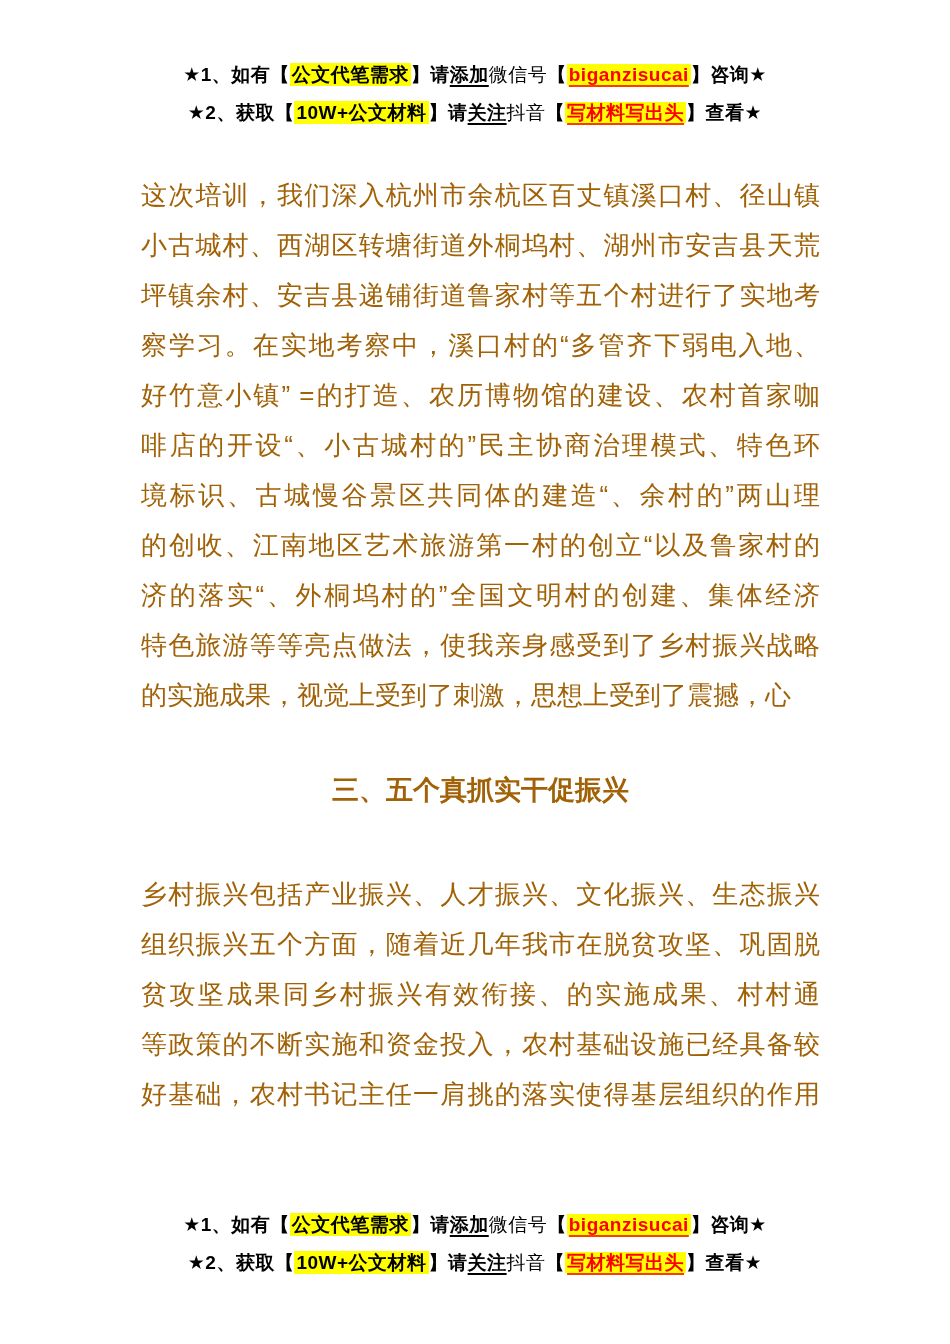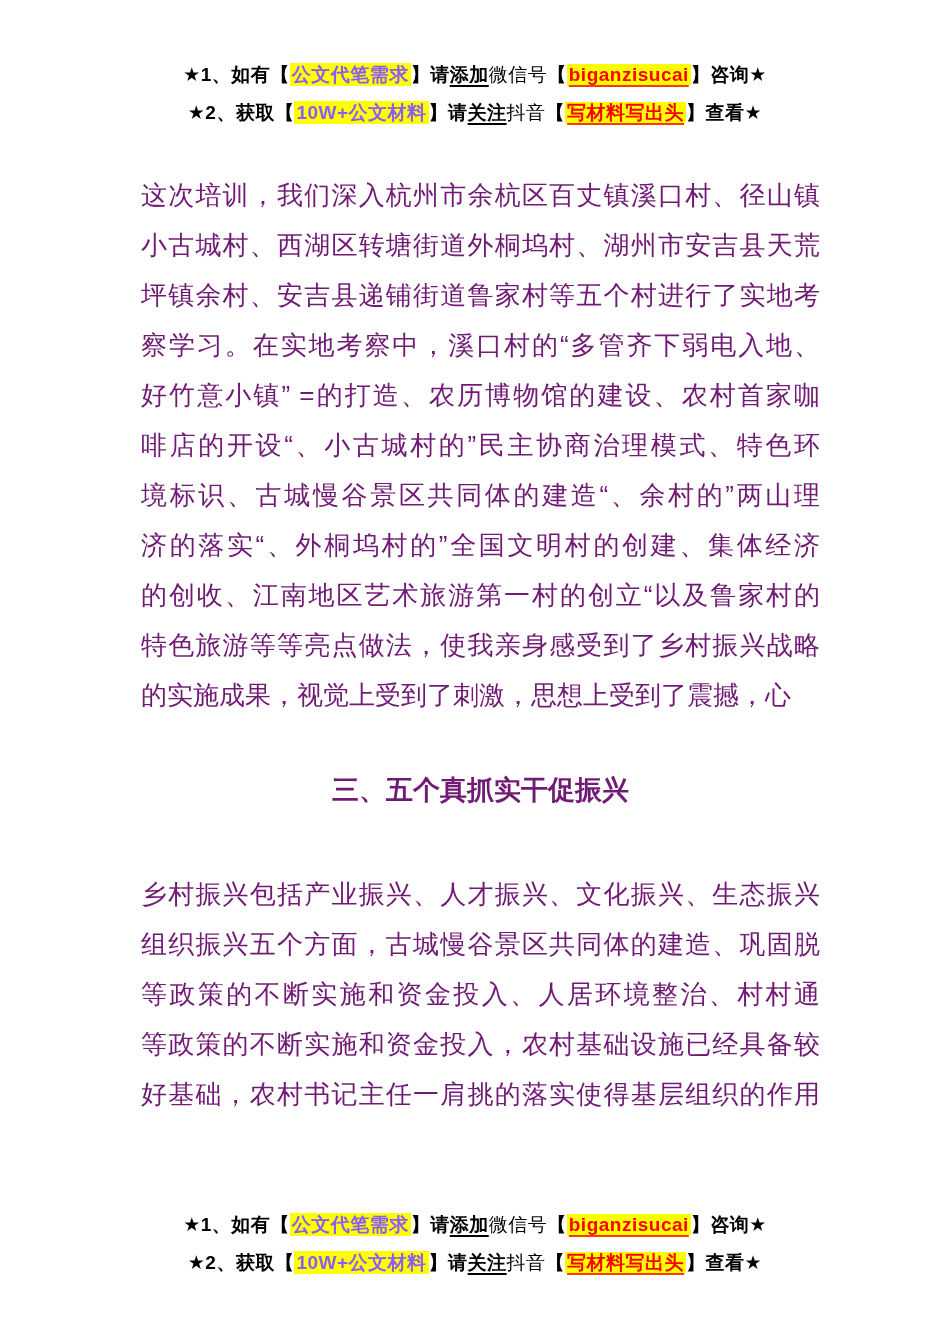--- a/index.html
+++ b/index.html
@@ -31,21 +31,21 @@
   .seg-b { font-weight: 700; }
   .seg-r { font-weight: 400; }
   .seg-bu {
     font-weight: 700;
     text-decoration: underline;
     text-decoration-thickness: 2px;
     text-underline-offset: 4px;
   }
   .seg-hl {
     font-weight: 700;
-    color: #8b5cf6;
+    color: #000000;
     background: #ffff00;
     padding: 1px 2px;
   }
   .seg-hlu {
     font-weight: 700;
     color: #ff0000;
     background: #ffff00;
     padding: 0 2px;
     text-decoration: underline;
     text-decoration-color: #ff3b00;
@@ -54,21 +54,21 @@
     text-align: right;
   }
 
   
   .content {
     position: absolute;
     top: 170px; left: 141px;
     width: 679px;
     font-size: 26px;
     line-height: 50px;
-    color: #701a75;
+    color: #a16207;
   }
   .line {
     text-align: justify;
     text-align-last: justify;
     text-justify: inter-character;
     white-space: nowrap;
   }
   .para.lastleft .line:last-child {
     text-align-last: left;
   }
@@ -93,32 +93,32 @@
 
   <div class="content">
     <div class="para lastleft">
         <div class="line">这次培训，我们深入杭州市余杭区百丈镇溪口村、径山镇</div>
         <div class="line">小古城村、西湖区转塘街道外桐坞村、湖州市安吉县天荒</div>
         <div class="line">坪镇余村、安吉县递铺街道鲁家村等五个村进行了实地考</div>
         <div class="line">察学习。在实地考察中，溪口村的“多管齐下弱电入地、</div>
         <div class="line">好竹意小镇” =的打造、农历博物馆的建设、农村首家咖</div>
         <div class="line">啡店的开设“、小古城村的”民主协商治理模式、特色环</div>
         <div class="line">境标识、古城慢谷景区共同体的建造“、余村的”两山理</div>
+        <div class="line">的创收、江南地区艺术旅游第一村的创立“以及鲁家村的</div>
         <div class="line">济的落实“、外桐坞村的”全国文明村的创建、集体经济</div>
-        <div class="line">的创收、江南地区艺术旅游第一村的创立“以及鲁家村的</div>
         <div class="line">特色旅游等等亮点做法，使我亲身感受到了乡村振兴战略</div>
         <div class="line">的实施成果，视觉上受到了刺激，思想上受到了震撼，心</div>
       </div>
 
     <h2 class="heading">三、五个真抓实干促振兴</h2>
 
     <div class="para second">
         <div class="line">乡村振兴包括产业振兴、人才振兴、文化振兴、生态振兴</div>
-        <div class="line">组织振兴五个方面，古城慢谷景区共同体的建造、巩固脱</div>
-        <div class="line">等政策的不断实施和资金投入、人居环境整治、村村通</div>
+        <div class="line">组织振兴五个方面，随着近几年我市在脱贫攻坚、巩固脱</div>
+        <div class="line">贫攻坚成果同乡村振兴有效衔接、的实施成果、村村通</div>
         <div class="line">等政策的不断实施和资金投入，农村基础设施已经具备较</div>
         <div class="line">好基础，农村书记主任一肩挑的落实使得基层组织的作用</div>
       </div>
   </div>
 
   <div class="banner bottom">
     <div class="banner-line"><span class="seg-b">★1、如有【</span><span class="seg-hl">公文代笔需求</span><span class="seg-b">】请</span><span class="seg-bu">添加</span><span class="seg-r">微信号</span><span class="seg-b">【</span><span class="seg-hlu">biganzisucai</span><span class="seg-b">】咨询★</span></div>
     <div class="banner-line"><span class="seg-b">★2、获取【</span><span class="seg-hl">10W+公文材料</span><span class="seg-b">】请</span><span class="seg-bu">关注</span><span class="seg-r">抖音</span><span class="seg-b">【</span><span class="seg-hlu">写材料写出头</span><span class="seg-b">】查看★</span></div>
   </div>
 

